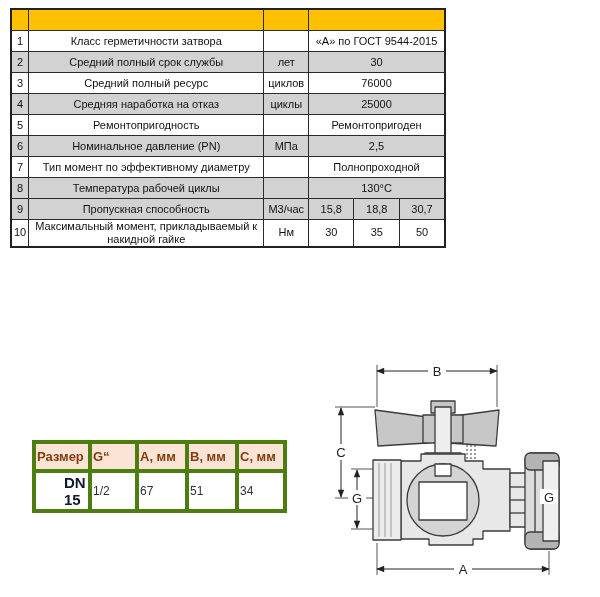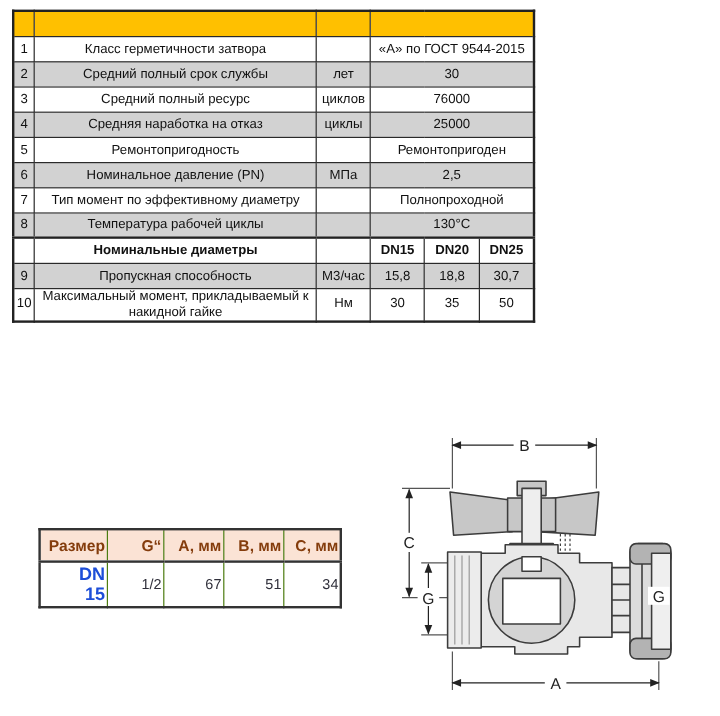--- a/index.html
+++ b/index.html
@@ -17,25 +17,25 @@
   tr.g td{background:var(--row-gray,#d2d2d2);}
   tr.dnhead{height:21px;}
   tr.dnhead td{font-weight:bold;border-top:2px solid #222;}
   tr.tall{height:36px;}
   tr.tall td{line-height:13px;}
   td.name-left{text-align:left;padding-left:3px;}
 
   
   table.size{position:absolute;left:32px;top:440px;border-collapse:collapse;table-layout:fixed;
              border:2px solid #333;}
-  table.size td{border:1px solid #4d7c0f;text-align:right;overflow:hidden;}
+  table.size td{border:4px solid #4d7c0f;text-align:left;overflow:hidden;}
   tr.shead td{background:var(--peach,#fbe3d5);color:var(--maroon,#843c0c);
               font-weight:bold;font-size:13px;height:23px;border-bottom:2px solid #333;}
   tr.sdata td{height:31px;font-size:12px;color:#2f2f3a;}
-  tr.sdata td:first-child{font-weight:bold;color:#1d4ed8;font-size:15px;padding-left:28px;}
+  tr.sdata td:first-child{font-weight:bold;color:#0f172a;font-size:15px;padding-left:28px;}
 
   svg.draw{position:absolute;left:303px;top:357px;}
 </style>
 </head>
 <body>
 
 <div class="page">
 
   <table class="spec">
     <colgroup>
@@ -96,28 +96,20 @@
       <td></td>
       <td colspan="3">Полнопроходной</td>
     </tr>
     <tr class="g">
       <td>8</td>
       <td>Температура рабочей циклы</td>
       <td></td>
       <td colspan="3">130°С</td>
     </tr>
 
-    <tr class="dnhead">
-      <td></td>
-      <td>Номинальные диаметры</td>
-      <td></td>
-      <td>DN15</td>
-      <td>DN20</td>
-      <td>DN25</td>
-    </tr>
 
     <tr class="g">
       <td>9</td>
       <td>Пропускная способность</td>
       <td>М3/час</td>
       <td>15,8</td>
       <td>18,8</td>
       <td>30,7</td>
     </tr>
     <tr class="tall">

